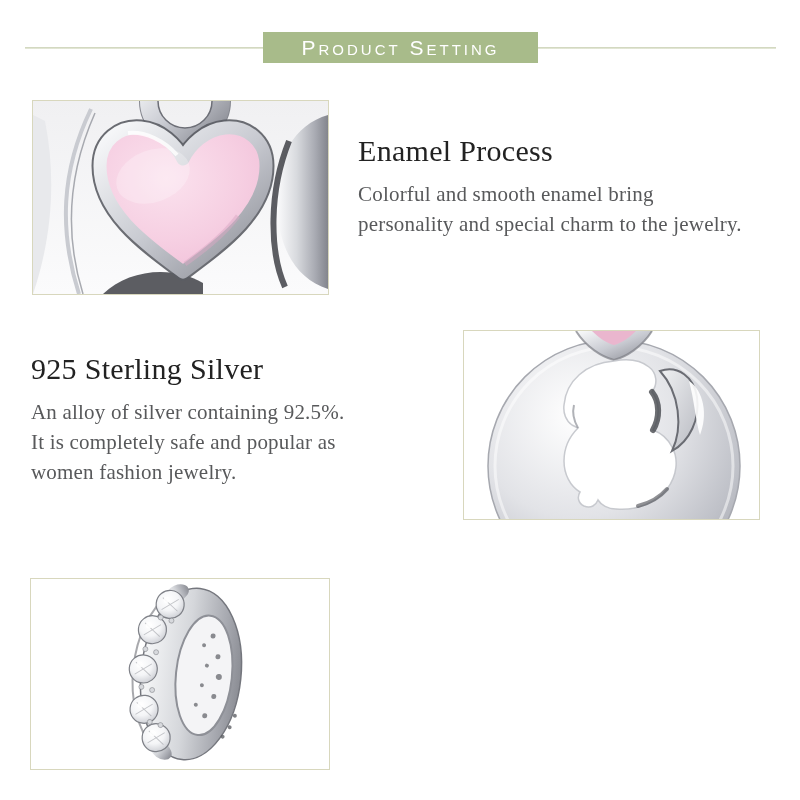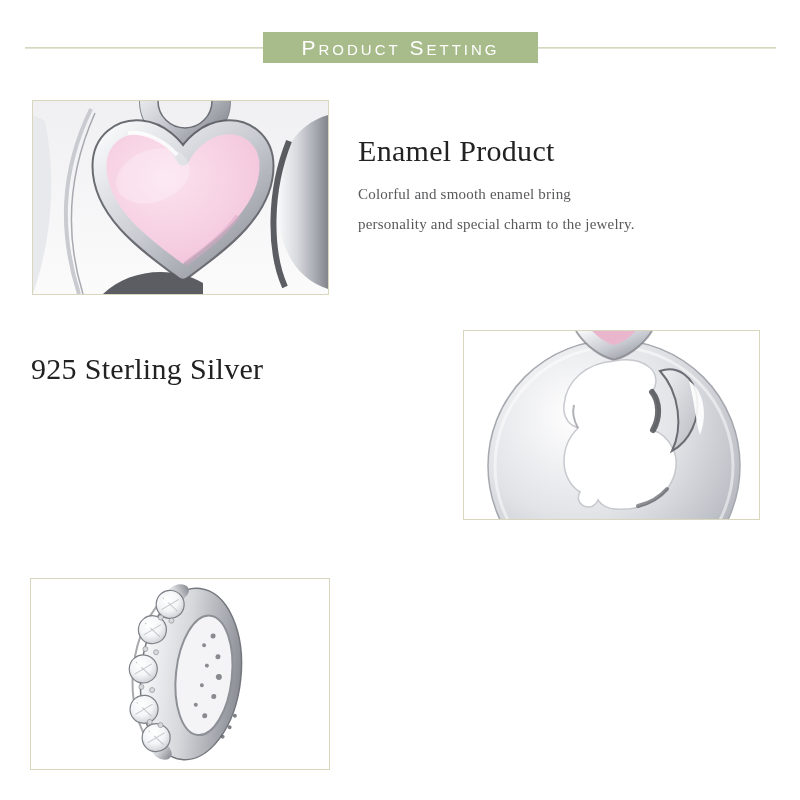--- a/index.html
+++ b/index.html
@@ -22,21 +22,21 @@
   #photo-3{left:30px;top:578px;width:298px;height:190px;}
   .photo svg{display:block;}
 
   
   .section-text{position:absolute;}
   #text-1{left:358px;top:134px;width:432px;}
   #text-2{left:31px;top:352px;width:420px;}
   #text-3{left:358px;top:594px;width:434px;}
   .section-title{margin:0 0 11px 0;font-size:30px;font-weight:400;color:#222222;
       letter-spacing:0.3px;}
-  .section-body{margin:0;font-size:15px;line-height:30px;color:#58595b;
+  .section-body{margin:0;font-size:21px;line-height:30px;color:#58595b;
       white-space:pre-line;letter-spacing:0.2px;}
 </style>
 </head>
 <body>
 
 <div id="page">
 
   <div class="header-rule" id="rule-left"></div>
   <div id="header-band">
     <span>Product Setting</span>
@@ -78,27 +78,30 @@
       <circle cx="152" cy="0" r="36" fill="none" stroke="url(#a-bezel)" stroke-width="18"></circle>
       <circle cx="152" cy="0" r="27" fill="none" stroke="#6d6f77" stroke-width="1.5"></circle>
       <path d="M150,171 C 115,145 67,112 67,65 C 67,39 87,25 108,27 C 128,29 143,44 150,58 C 157,44 172,29 192,27 C 213,25 233,39 233,65 C 233,112 185,145 150,171 Z" fill="none" stroke="#5b5d64" stroke-width="17" stroke-linejoin="round" opacity="0.9"></path>
       <path d="M150,171 C 115,145 67,112 67,65 C 67,39 87,25 108,27 C 128,29 143,44 150,58 C 157,44 172,29 192,27 C 213,25 233,39 233,65 C 233,112 185,145 150,171 Z" fill="url(#a-pink)" stroke="url(#a-bezel)" stroke-width="13" stroke-linejoin="round"></path>
       <path d="M95,32 C 112,30 132,40 144,54" stroke="#ffffff" stroke-width="4" fill="none" opacity="0.8"></path>
       <ellipse cx="120" cy="75" rx="38" ry="26" fill="#ffffff" opacity="0.25" transform="rotate(-20 120 75)"></ellipse>
       <path d="M205,115 C 190,135 170,150 152,163" stroke="#d9a8c4" stroke-width="5" fill="none" opacity="0.5"></path>
     </svg>
   </div>
   <div class="section-text" id="text-1">
-    <h2 class="section-title">Enamel Product</h2>
+    <h2 class="section-title">Enamel Process</h2>
     <p class="section-body">Colorful and smooth enamel bring
 personality and special charm to the jewelry.</p>
   </div>
 
   <div class="section-text" id="text-2">
     <h2 class="section-title">925 Sterling Silver</h2>
+    <p class="section-body">An alloy of silver containing 92.5%.
+It is completely safe and popular as
+women fashion jewelry.</p>
   </div>
   <div class="photo" id="photo-2">
     <svg width="295" height="188" viewBox="0 0 295 188">
       <defs>
         <radialGradient id="b-silver" cx="0.35" cy="0.3" r="0.9">
           <stop offset="0" stop-color="#ffffff"></stop>
             <stop offset="0.45" stop-color="#e2e3e7"></stop>
           <stop offset="0.75" stop-color="#bfc1c8"></stop>
             <stop offset="1" stop-color="#999ba3"></stop>
         </radialGradient>

